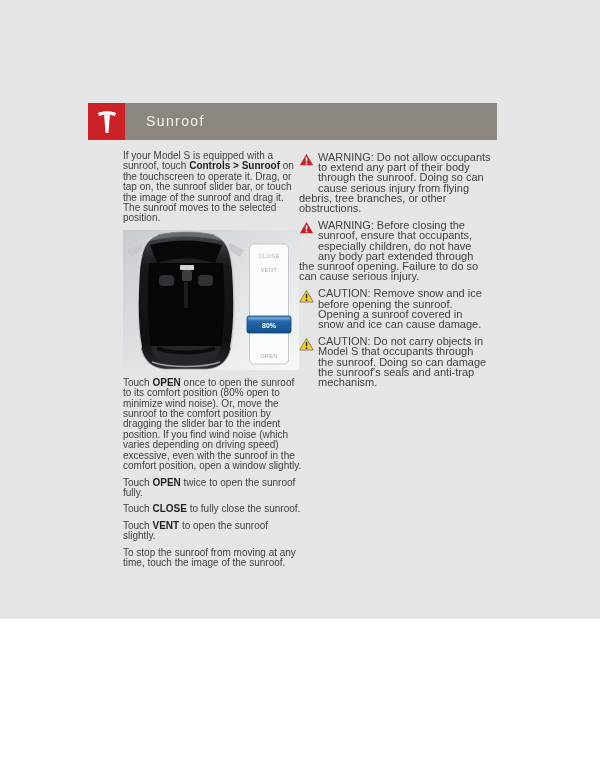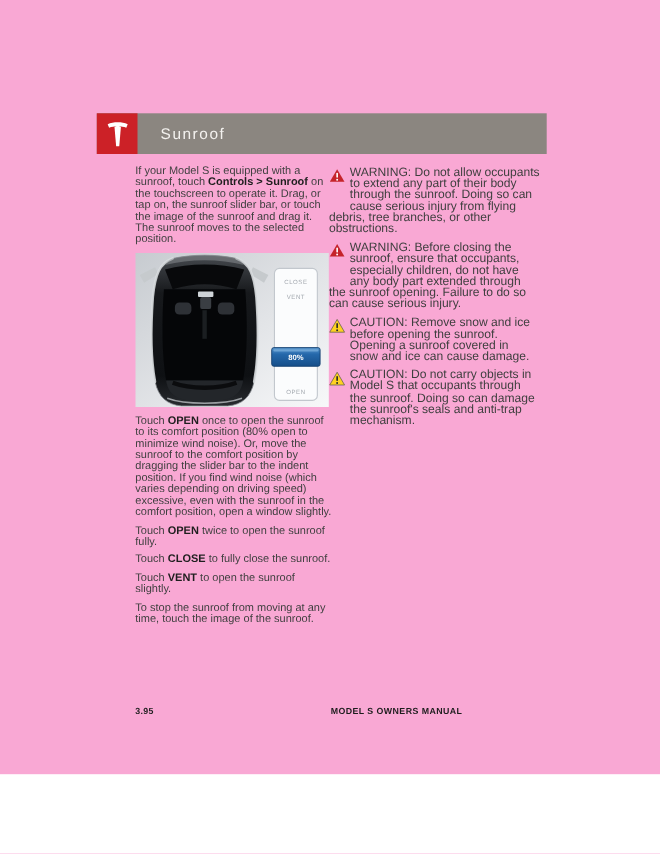--- a/index.html
+++ b/index.html
@@ -1,16 +1,16 @@
 <!DOCTYPE html>
 <html><head>
 <meta charset="utf-8">
 <style>
   html,body{margin:0;padding:0;background:#fff;}
-  .page{position:relative;width:600px;height:704px;background:#f9a8d4;overflow:hidden;
+  .page{position:relative;width:600px;height:619px;background:#e5e5e5;overflow:hidden;
         font-family:"Liberation Sans",sans-serif;color:#3f3f3f;}
 
   
   .masthead{position:absolute;left:88px;top:103px;width:409px;height:37px;
             background:#8b8680;display:flex;align-items:stretch;}
   .logo-box{width:37px;height:37px;background:#cc2127;display:flex;align-items:center;justify-content:center;flex:0 0 37px;}
   .masthead-title{color:#f4f2ef;font-size:14px;letter-spacing:1.4px;line-height:37px;padding-left:21px;font-weight:normal;}
 
   
   .col-left{position:absolute;left:123px;top:151px;width:179px;}

